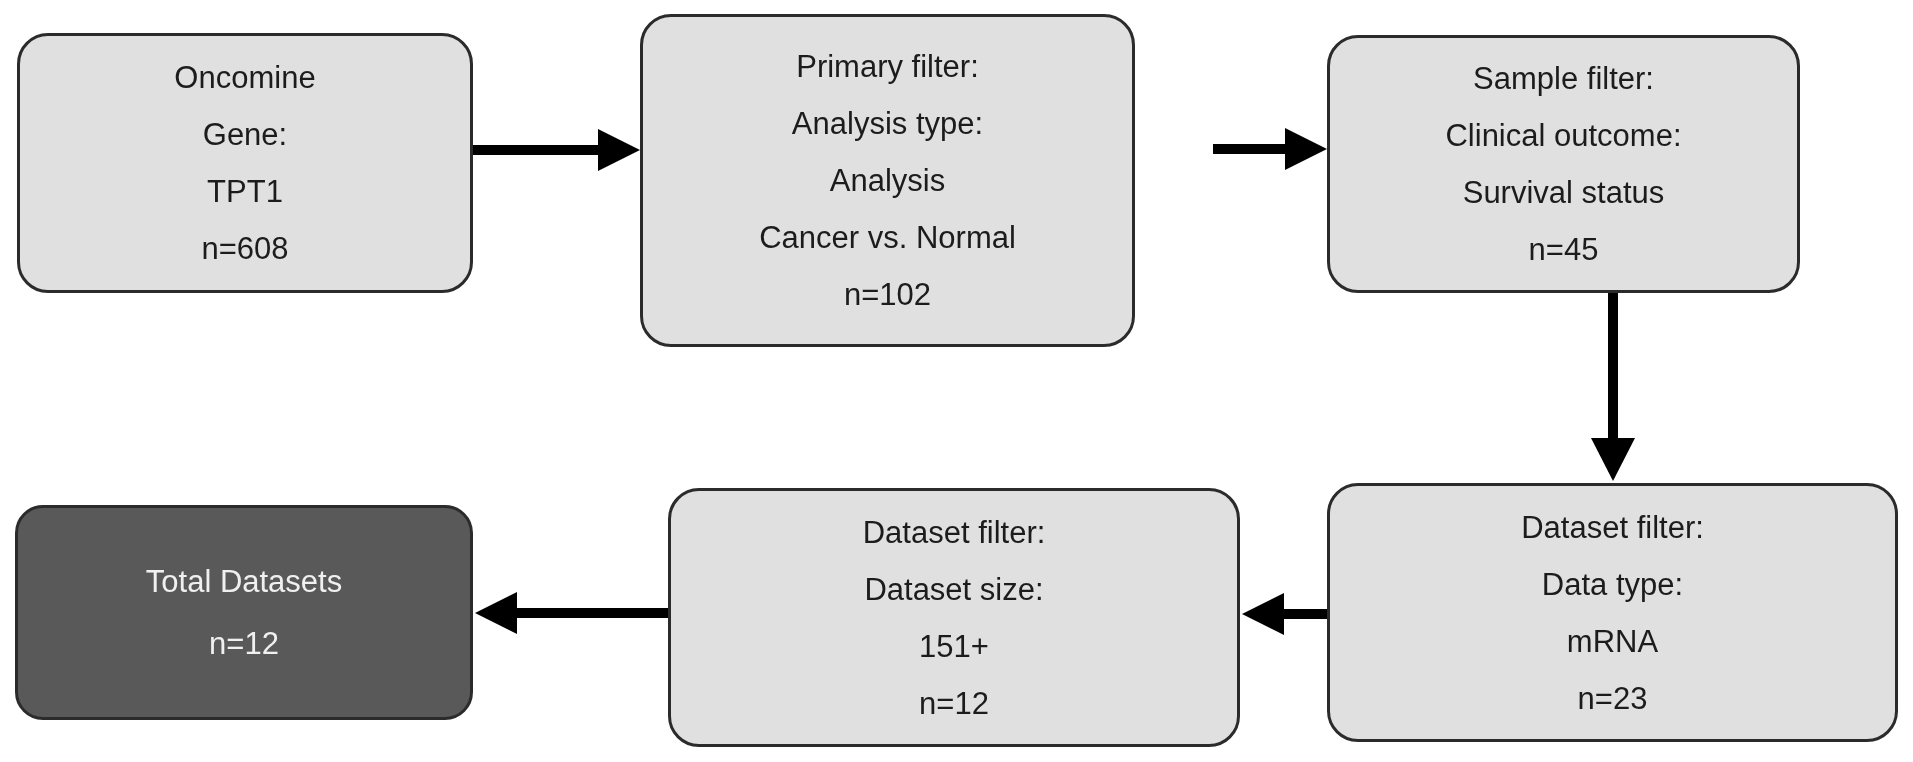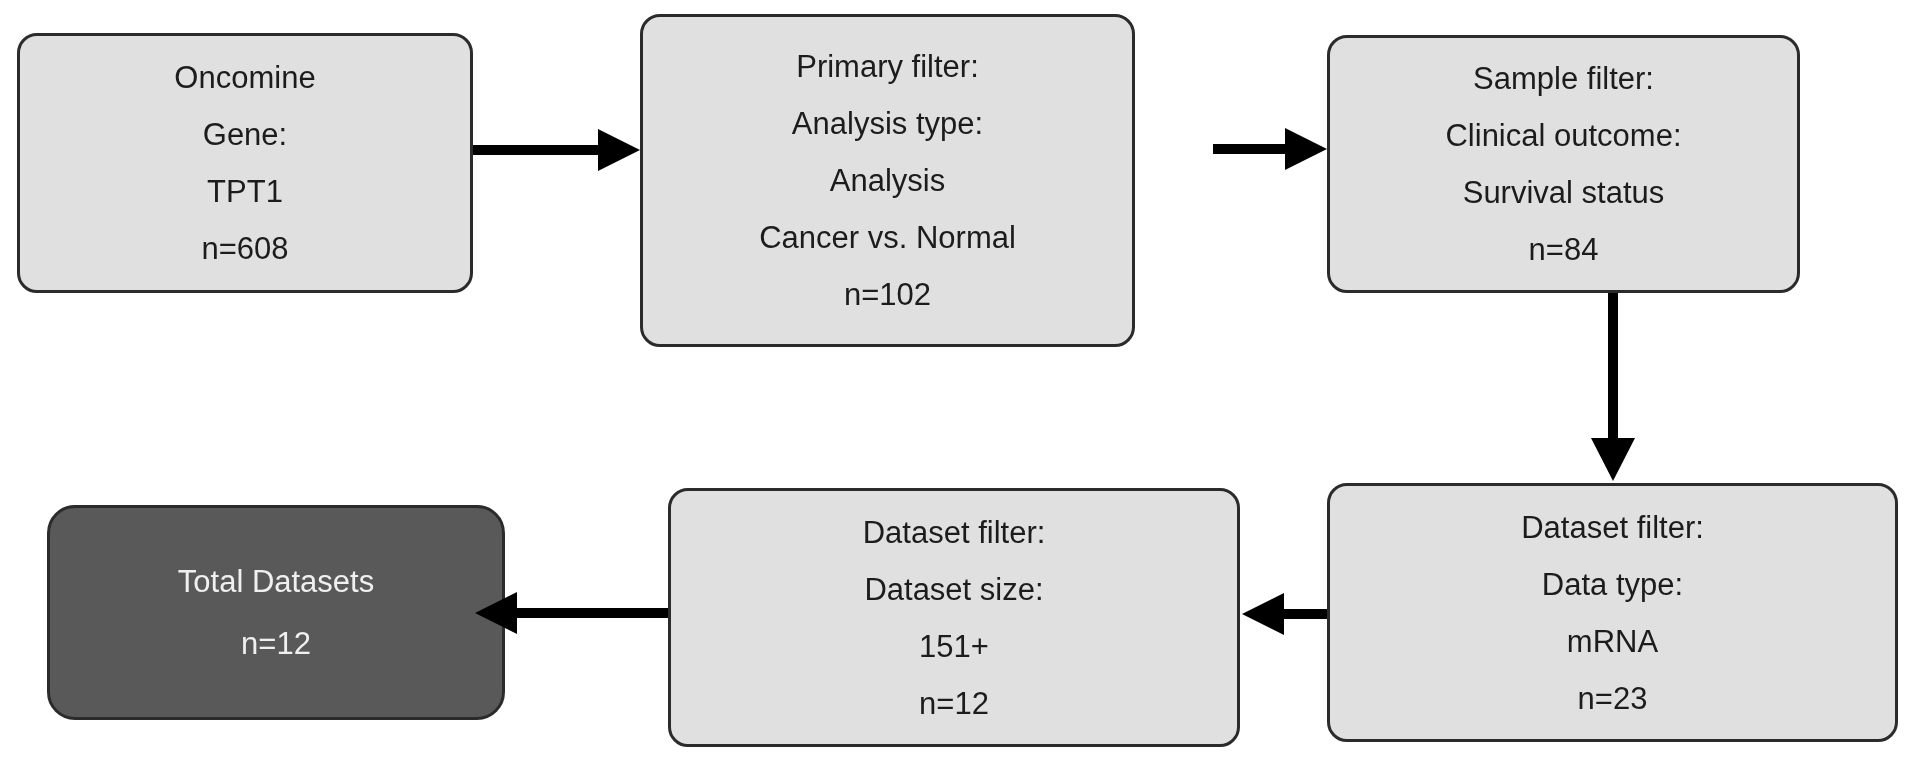--- a/index.html
+++ b/index.html
@@ -16,37 +16,36 @@
     position:relative;
     width:1913px;height:762px;
     background:var(--bg);
     font-family:"Liberation Sans", sans-serif;
     overflow:hidden;
   }
   .box{
     position:absolute;
     box-sizing:border-box;
     border:3px solid var(--box-border);
-    border-radius:20px;
+    border-radius:31px;
     background:var(--box-fill);
     color:var(--text);
     display:flex;
     flex-direction:column;
     justify-content:center;
     align-items:center;
     text-align:center;
     font-size:31px;
     line-height:57px;
   }
   .box.dark{
     background:var(--dark-fill);
     color:var(--dark-text);
     border-radius:28px;
     line-height:62px;
-    margin-left:32px;
   }
   .box span{display:block;white-space:nowrap;}
   .shaft-h{position:absolute;height:10px;background:var(--arrow);}
   .shaft-v{position:absolute;width:10px;background:var(--arrow);}
   .head{position:absolute;width:0;height:0;}
   .head.right{border-top:21px solid transparent;border-bottom:21px solid transparent;border-left:42px solid var(--arrow);}
   .head.left{border-top:21px solid transparent;border-bottom:21px solid transparent;border-right:42px solid var(--arrow);}
   .head.down{border-left:22px solid transparent;border-right:22px solid transparent;border-top:43px solid var(--arrow);}
 </style>
 </head>
@@ -66,21 +65,21 @@
     <span>Analysis type:</span>
     <span>Analysis</span>
     <span>Cancer vs. Normal</span>
     <span>n=102</span>
   </div>
 
   <div class="box" style="left:1327px;top:35px;width:473px;height:258px">
     <span>Sample filter:</span>
     <span>Clinical outcome:</span>
     <span>Survival status</span>
-    <span>n=84</span>
+    <span>n=45</span>
   </div>
 
   <div class="box dark" style="left:15px;top:505px;width:458px;height:215px">
     <span>Total Datasets</span>
     <span>n=12</span>
   </div>
 
   <div class="box" style="left:668px;top:488px;width:572px;height:259px">
     <span>Dataset filter:</span>
     <span>Dataset size:</span>

